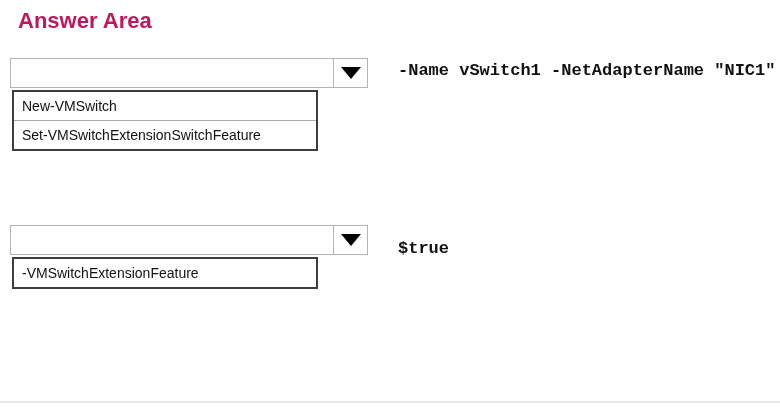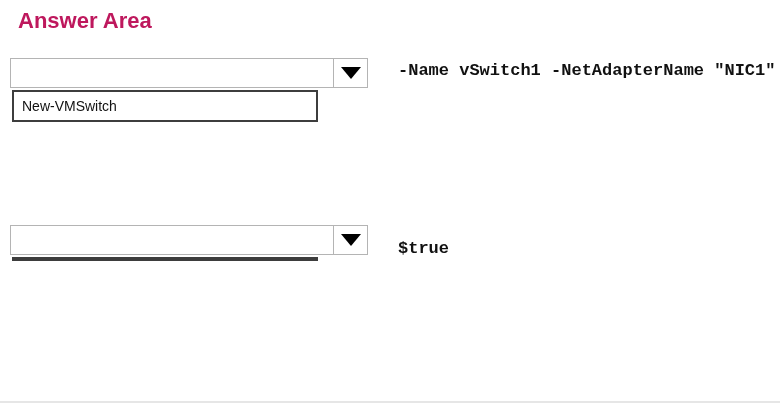--- a/index.html
+++ b/index.html
@@ -118,29 +118,31 @@
     <div class="dd-value"></div>
     <div class="dd-btn">
       <span class="caret"></span>
     </div>
   </div>
 
   <div class="code" id="code1">-Name vSwitch1 -NetAdapterName "NIC1"</div>
 
   <div class="listbox" id="list1">
     <div class="opt">New-VMSwitch</div>
+    <div class="opt">Set-VMSwitchExtensionSwitchFeature</div>
   </div>
 
   <div class="dd" id="dd2">
     <div class="dd-value"></div>
     <div class="dd-btn">
       <span class="caret"></span>
     </div>
   </div>
 
   <div class="code" id="code2">$true</div>
 
   <div class="listbox" id="list2">
+    <div class="opt">-VMSwitchExtensionFeature</div>
   </div>
 
   <div class="bottom-rule"></div>
 
 </div>
 
 </body></html>

